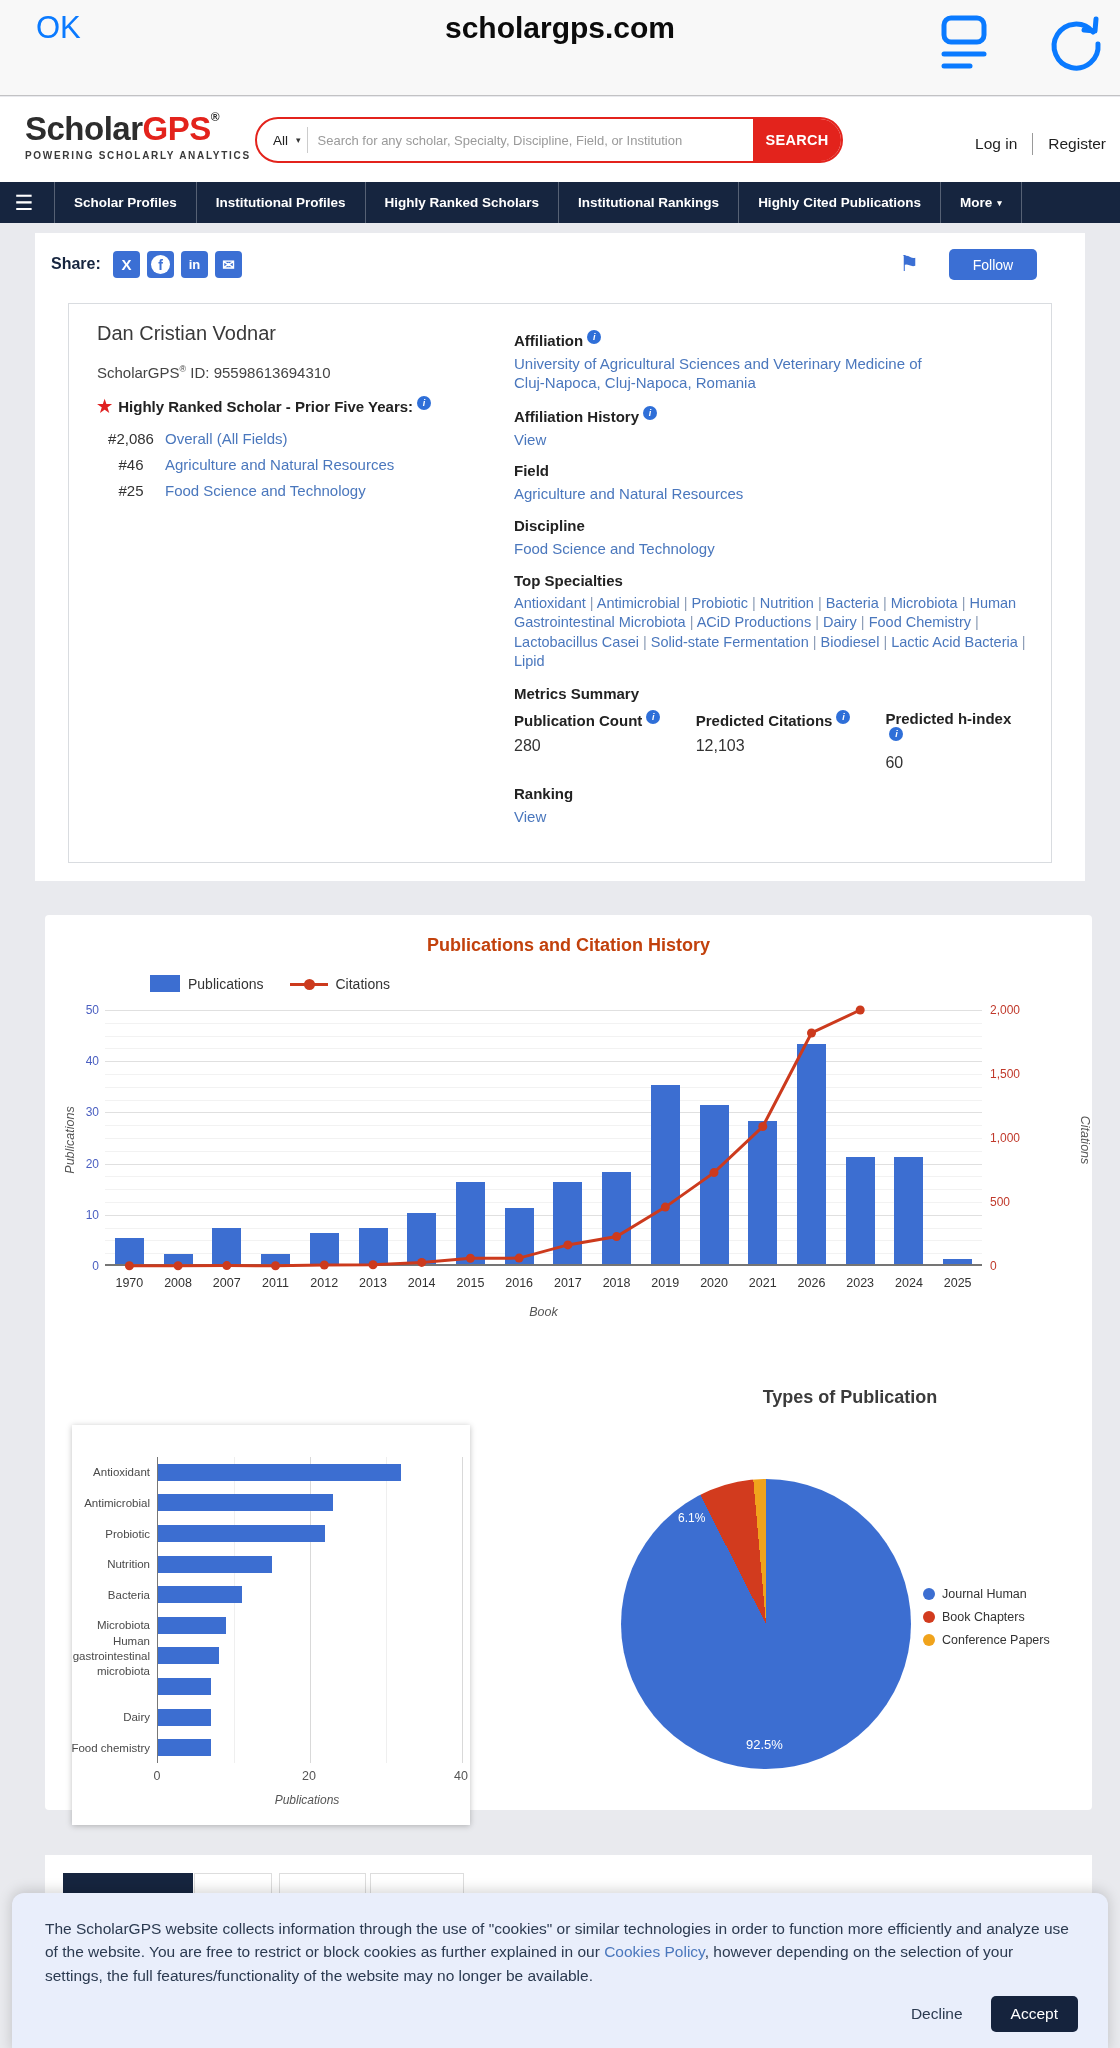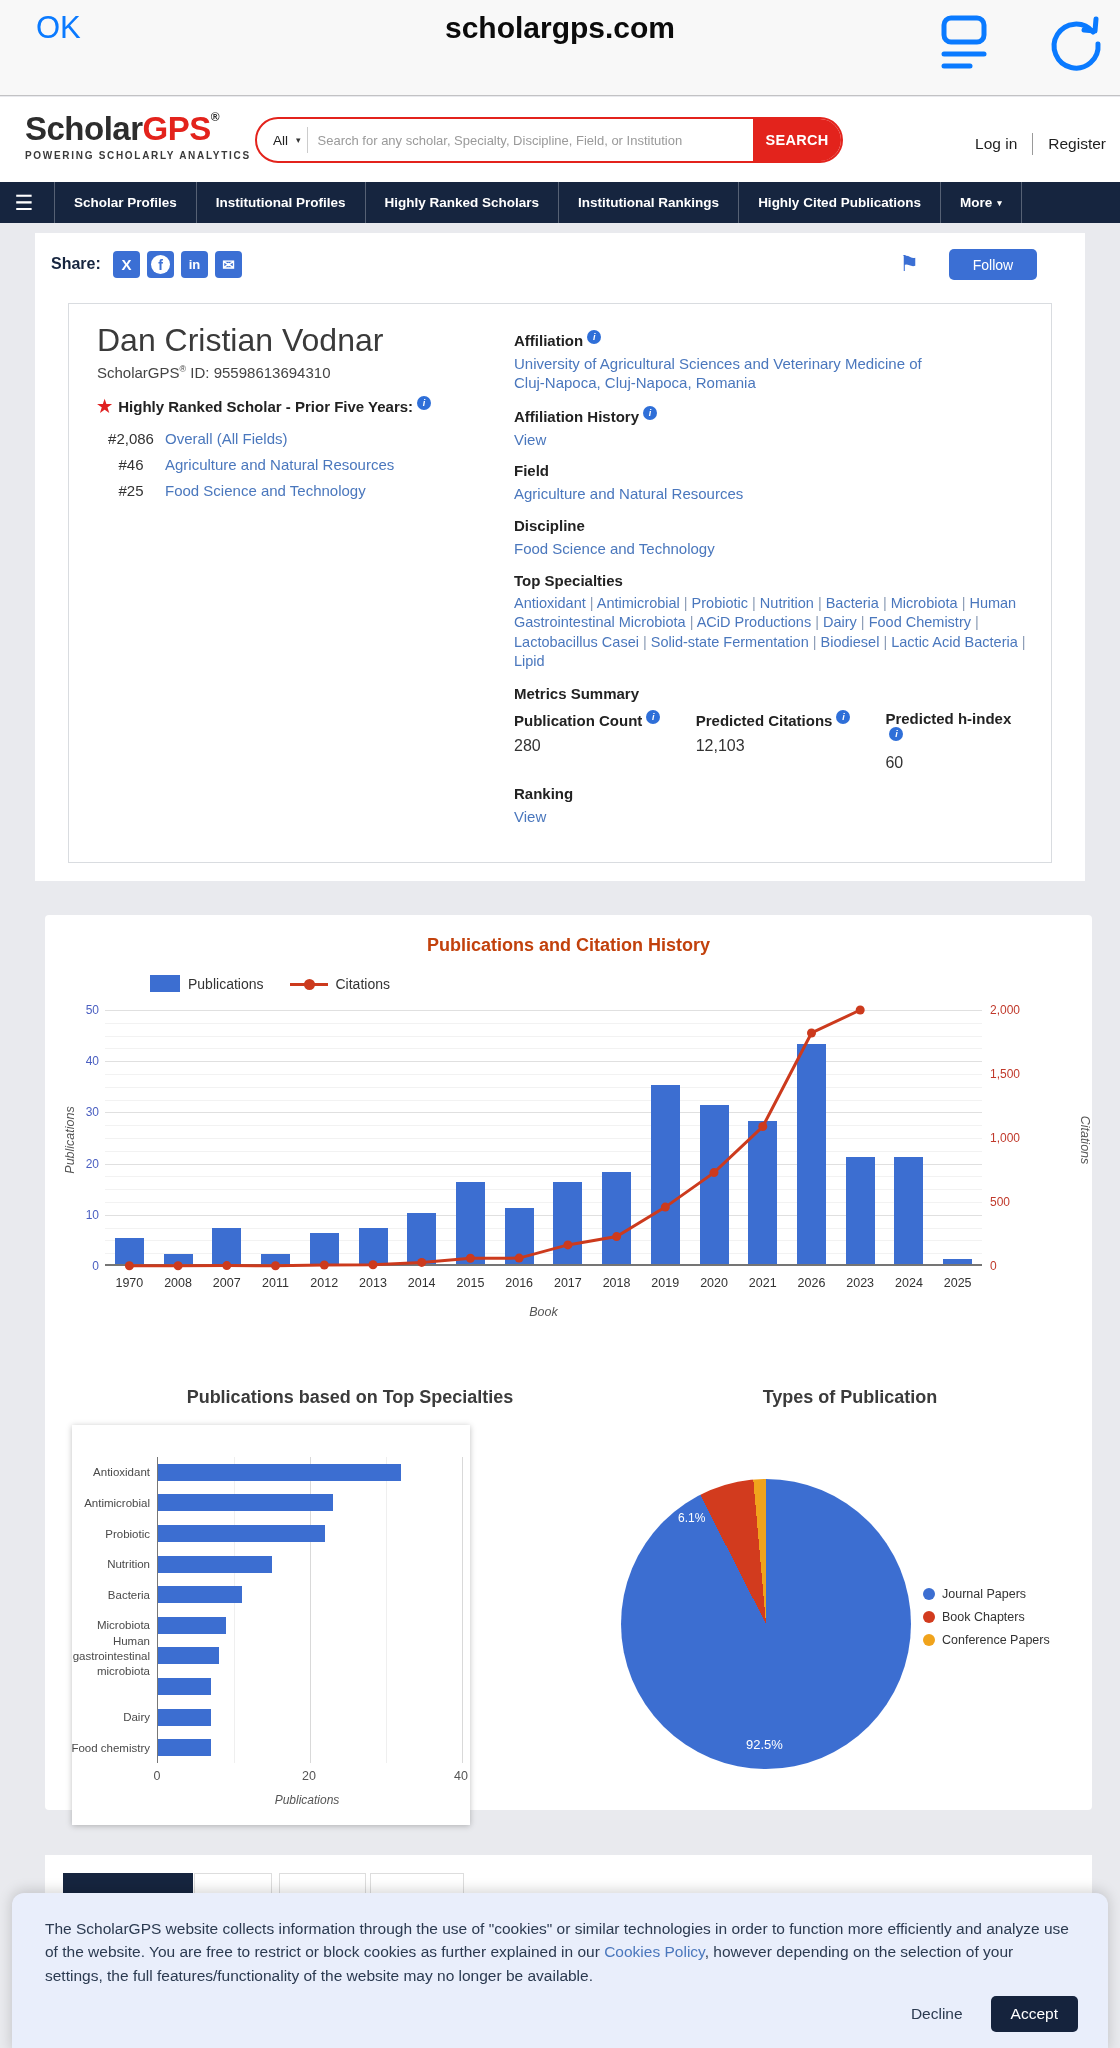--- a/index.html
+++ b/index.html
@@ -56,21 +56,21 @@
     display:flex; align-items:center; justify-content:center; font-size:15px; font-weight:bold; cursor:pointer; }
   .fb-circle { width:19px; height:19px; border-radius:50%; background:#fff; color:#3b6fd4;
     display:flex; align-items:center; justify-content:center; font-size:14px; font-weight:bold; }
   .li-text { font-size:13px; }
   .flag-icon { position:absolute; right:150px; top:2px; color:#3b6fd4; font-size:22px; cursor:pointer; }
   .follow-btn { position:absolute; right:32px; top:0; width:88px; height:31px; background:#3b6fd4;
     border:none; border-radius:5px; color:#fff; font-size:14px; cursor:pointer; font-family:"Liberation Sans",sans-serif; }
 
   .profile-card { position:absolute; left:33px; top:70px; width:984px; height:560px;
     border:1px solid #d9dce0; background:#fff; }
-  .pc-name { position:absolute; left:28px; top:18px; font-size:32px; color:#3a3a3a; }
+  .pc-name { position:absolute; left:28px; top:18px; font-size:20px; color:#3a3a3a; }
   .pc-id { position:absolute; left:28px; top:60px; font-size:15px; color:#444; }
   .pc-id sup { font-size:9px; }
   .hrs-row { position:absolute; left:28px; top:92px; font-size:15px; color:#222; font-weight:bold; }
   .hrs-star { color:#e02020; font-size:17px; margin-right:6px; }
   .info-icon { display:inline-block; width:14px; height:14px; border-radius:50%; background:#2f6fd8;
     color:#fff; font-size:9px; font-weight:bold; text-align:center; line-height:14px; vertical-align:super;
     margin-left:4px; cursor:pointer; font-style:italic; }
   .rank-row { position:absolute; left:28px; font-size:15px; color:#333;text-align:center; }
   .rank-num { display:inline-block; width:68px; }
   a.blue, .blue-link { color:#4a77bd; text-decoration:none; cursor:pointer; }
@@ -366,21 +366,20 @@
       <span class="c1x" style="left:633.4px;width:48.7px">2021</span>
       <span class="c1x" style="left:682.1px;width:48.7px">2026</span>
       <span class="c1x" style="left:730.8px;width:48.7px">2023</span>
       <span class="c1x" style="left:779.6px;width:48.7px">2024</span>
       <span class="c1x" style="left:828.3px;width:48.7px">2025</span>
     </div>
   <div class="axis-title c1-ylab-left">Publications</div>
   <div class="axis-title c1-ylab-right">Citations</div>
   <div class="axis-title c1-xlab">Book</div>
 
-  <div class="sub-title c2-title">Publications based on Top Specialties</div>
   <div class="sub-title c3-title">Types of Publication</div>
 
   <div class="c2-panel">
     <div class="c2-labels" id="c2labs">
         <div class="c2lab" style="top:15.3px">Antioxidant</div>
         <div class="c2lab" style="top:45.9px">Antimicrobial</div>
         <div class="c2lab" style="top:76.5px">Probiotic</div>
         <div class="c2lab" style="top:107.1px">Nutrition</div>
         <div class="c2lab" style="top:137.7px">Bacteria</div>
         <div class="c2lab" style="top:168.3px">Microbiota</div>
@@ -415,21 +414,21 @@
     <div class="c2-xlab">Publications</div>
   </div>
 
   <div class="pie" id="pie" style="background: conic-gradient(rgb(60, 110, 209) 0deg, rgb(60, 110, 209) 333deg, rgb(210, 59, 30) 333deg, rgb(210, 59, 30) 354.96deg, rgb(240, 163, 28) 354.96deg, rgb(240, 163, 28) 360deg);">
     <span class="pie-label pie-big">92.5%</span>
     <span class="pie-label pie-small">6.1%</span>
   </div>
   <div class="pie-legend">
     <div class="pl-item">
         <span class="pld" style="background: rgb(60, 110, 209);"></span>
-        <span>Journal Papers</span>
+        <span>Journal Human</span>
       </div>
     <div class="pl-item">
         <span class="pld" style="background: rgb(210, 59, 30);"></span>
         <span>Book Chapters</span>
       </div>
     <div class="pl-item">
         <span class="pld" style="background: rgb(240, 163, 28);"></span>
         <span>Conference Papers</span>
       </div>
   </div>

